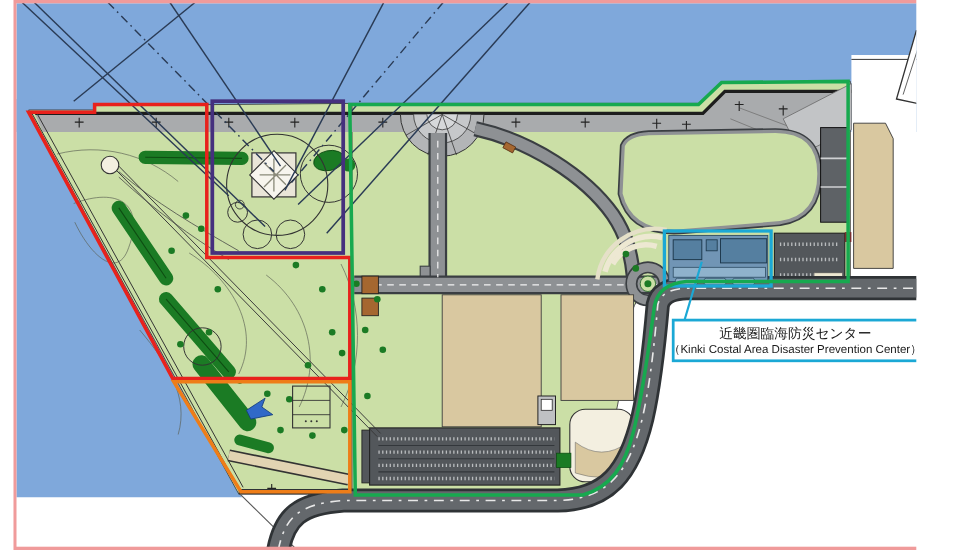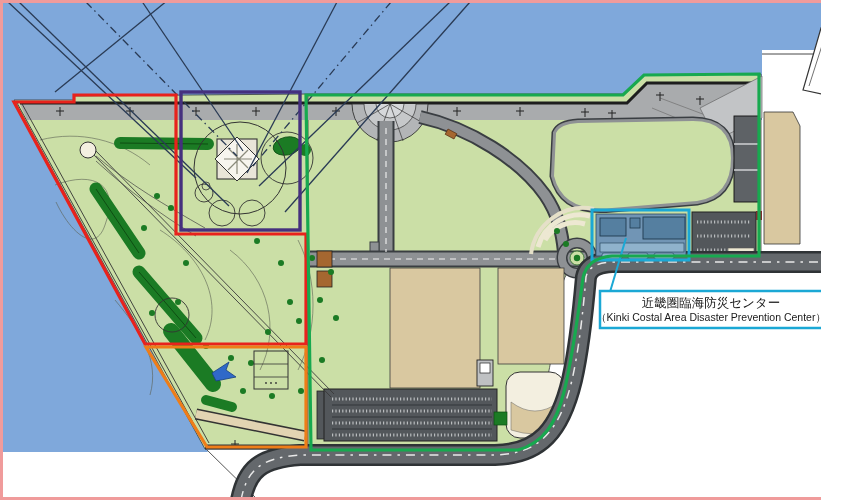--- a/index.html
+++ b/index.html
@@ -1,17 +1,17 @@
 <!DOCTYPE html>
 <html><head>
 <meta charset="utf-8">
 <style>
   html,body{margin:0;padding:0;background:#fff;}
   .stage{position:relative;width:821px;height:500px;background:#fff;overflow:hidden;
-         font-family:"Liberation Sans","DejaVu Sans",sans-serif;}
+         font-family:"Liberation Sans","DejaVu Sans",sans-serif;margin-left:12px;}
   svg{position:absolute;left:0;top:0;}
   text{font-family:"Liberation Sans","DejaVu Sans",sans-serif;fill:#1a1a1a;}
 </style>
 </head>
 <body>
 
 <div class="stage">
 <svg width="867" height="500" viewBox="0 0 867 500">
 
   <g>

